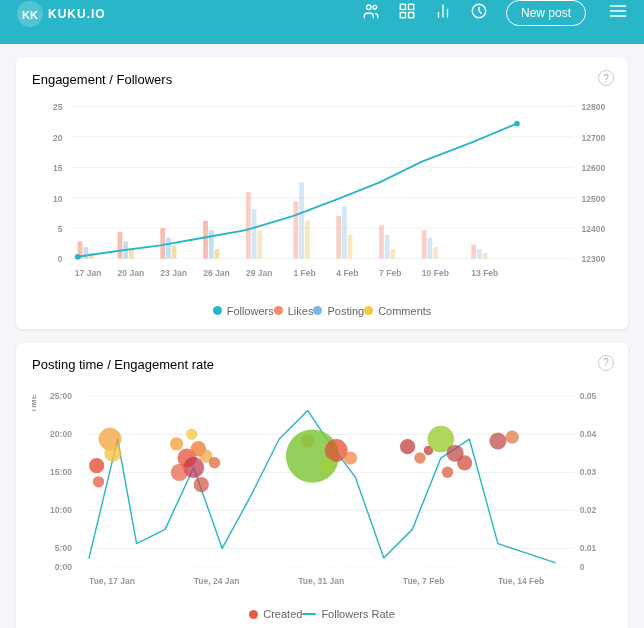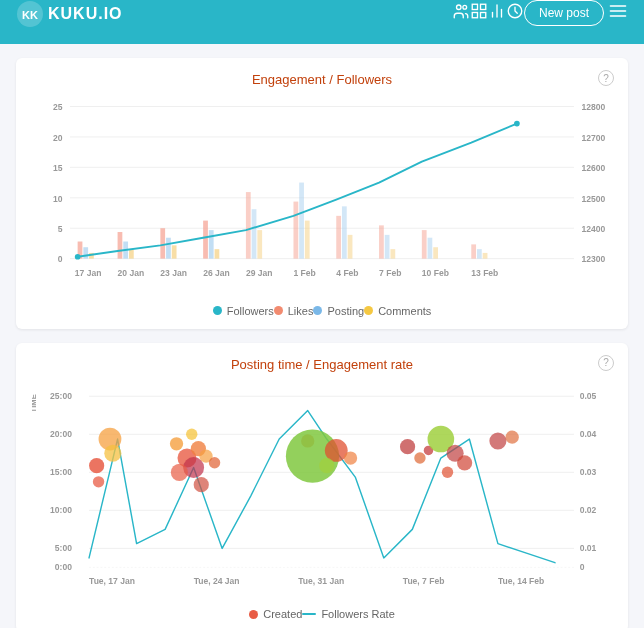--- a/index.html
+++ b/index.html
@@ -14,27 +14,28 @@
       padding: 0 16px;
       justify-content: space-between;
     }
     .logo {
       display: flex;
       align-items: center;
       gap: 4px;
     }
     .logo-text {
       color: white;
-      font-size: 16px;
+      font-size: 12px;
       font-weight: bold;
       letter-spacing: 1px;
     }
     .header-nav {
       display: flex;
       align-items: center;
+      gap: 18px;
     }
     .header-icon {
       color: rgba(255,255,255,0.85);
       font-size: 16px;
       cursor: pointer;
     }
     .new-post-btn {
       background: transparent;
       border: 1.5px solid white;
       color: white;
@@ -62,24 +63,23 @@
     
     .card {
       background: white;
       border-radius: 6px;
       padding: 14px 16px 12px;
       box-shadow: 0 1px 3px rgba(0,0,0,0.08);
       position: relative;
     }
     .card-title {
       font-size: 13px;
-      color: #c2410c;
+      color: #000000;
       margin-bottom: 10px;
       font-weight: 400;
-      text-align: center;
     }
     .card-help {
       position: absolute;
       top: 12px;
       right: 14px;
       width: 16px;
       height: 16px;
       border-radius: 50%;
       border: 1.5px solid #ccc;
       display: flex;

